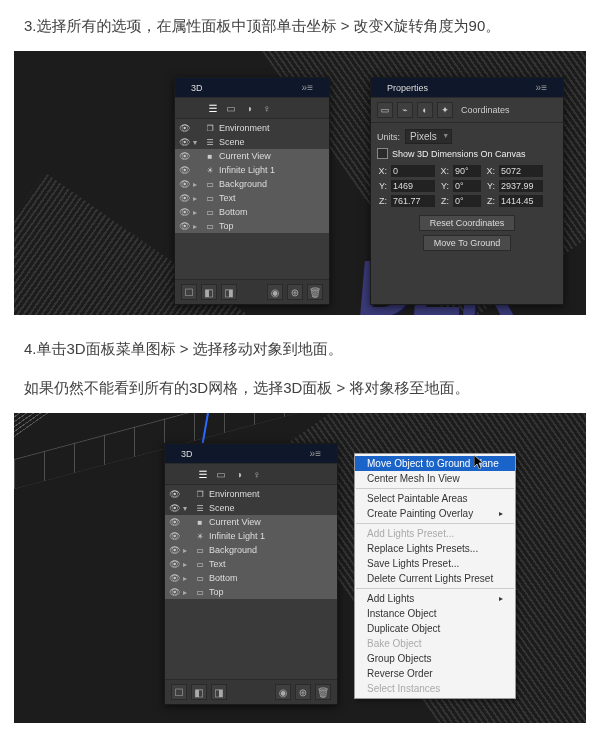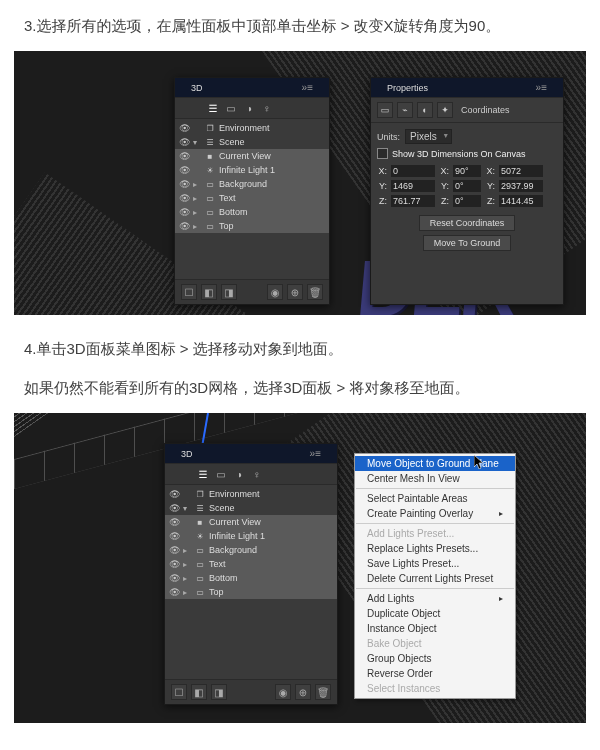--- a/index.html
+++ b/index.html
@@ -334,24 +334,24 @@
       </div>
       <div class="ctx-item">
         <span>Delete Current Lights Preset</span>
       </div>
       <div class="ctx-sep"></div>
       <div class="ctx-item">
         <span>Add Lights</span>
         <span class="ctx-sub">▸</span>
       </div>
       <div class="ctx-item">
+        <span>Instance Object</span>
+      </div>
+      <div class="ctx-item">
         <span>Duplicate Object</span>
-      </div>
-      <div class="ctx-item">
-        <span>Instance Object</span>
       </div>
       <div class="ctx-item dis">
         <span>Bake Object</span>
       </div>
       <div class="ctx-item">
         <span>Group Objects</span>
       </div>
       <div class="ctx-item">
         <span>Reverse Order</span>
       </div>

